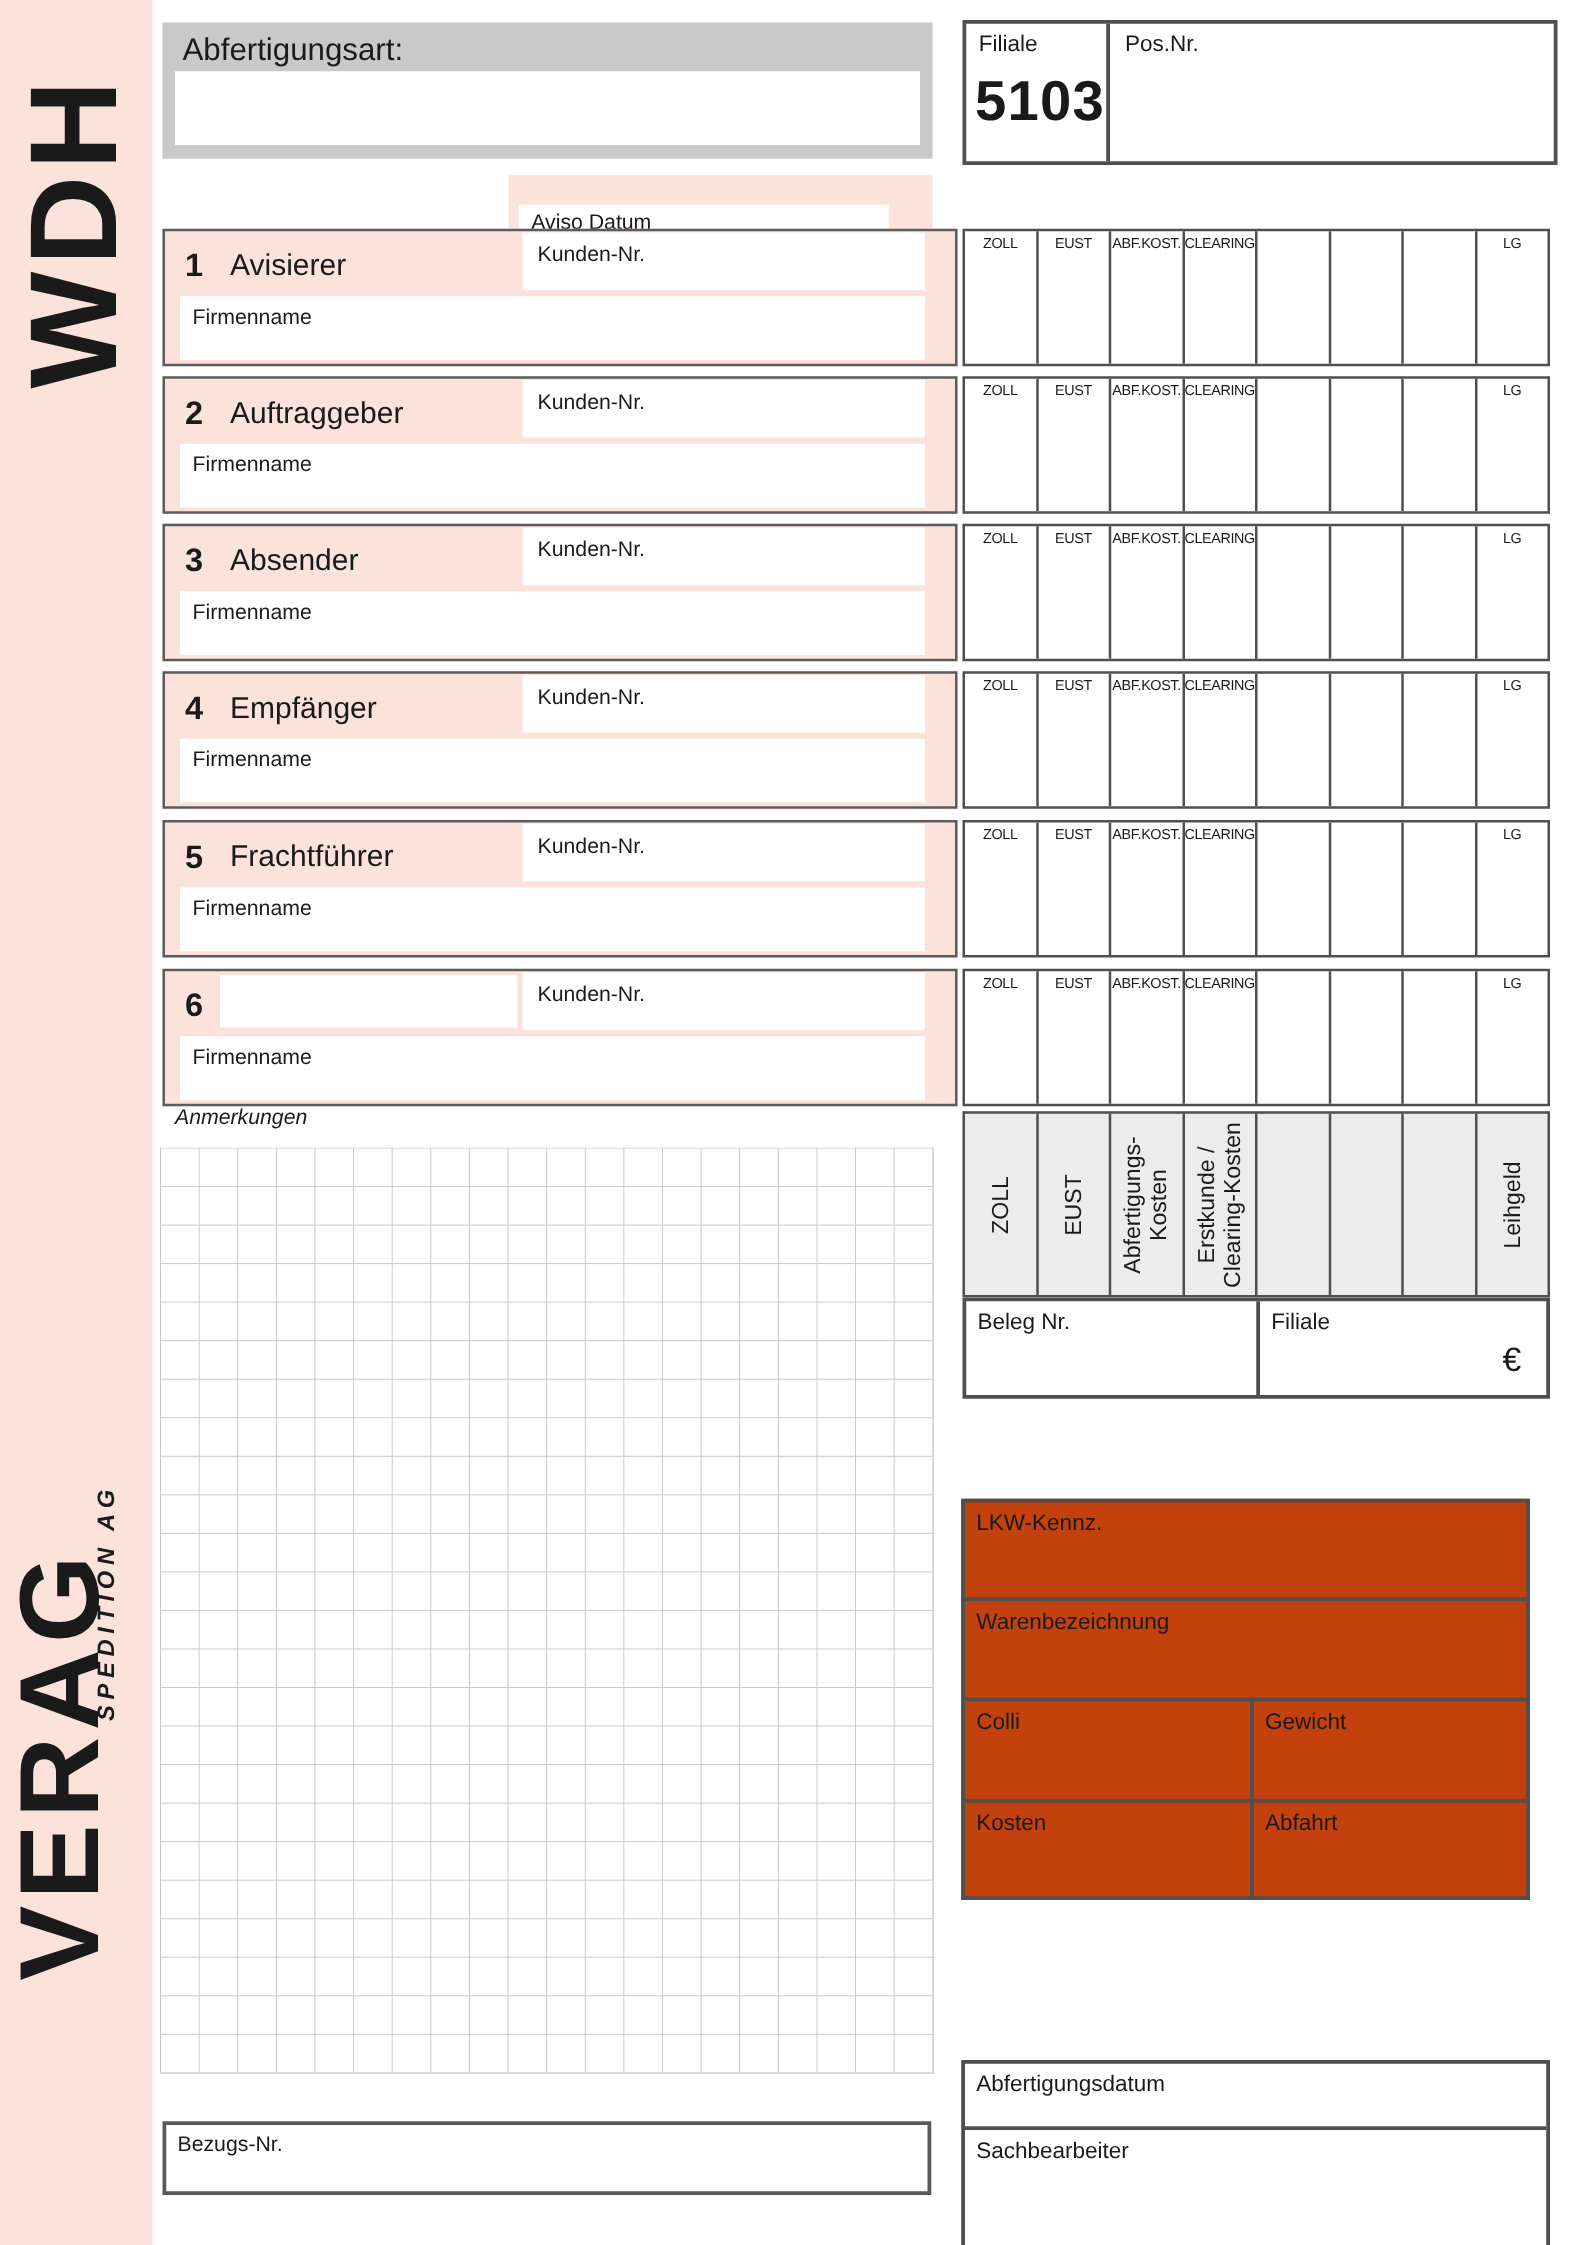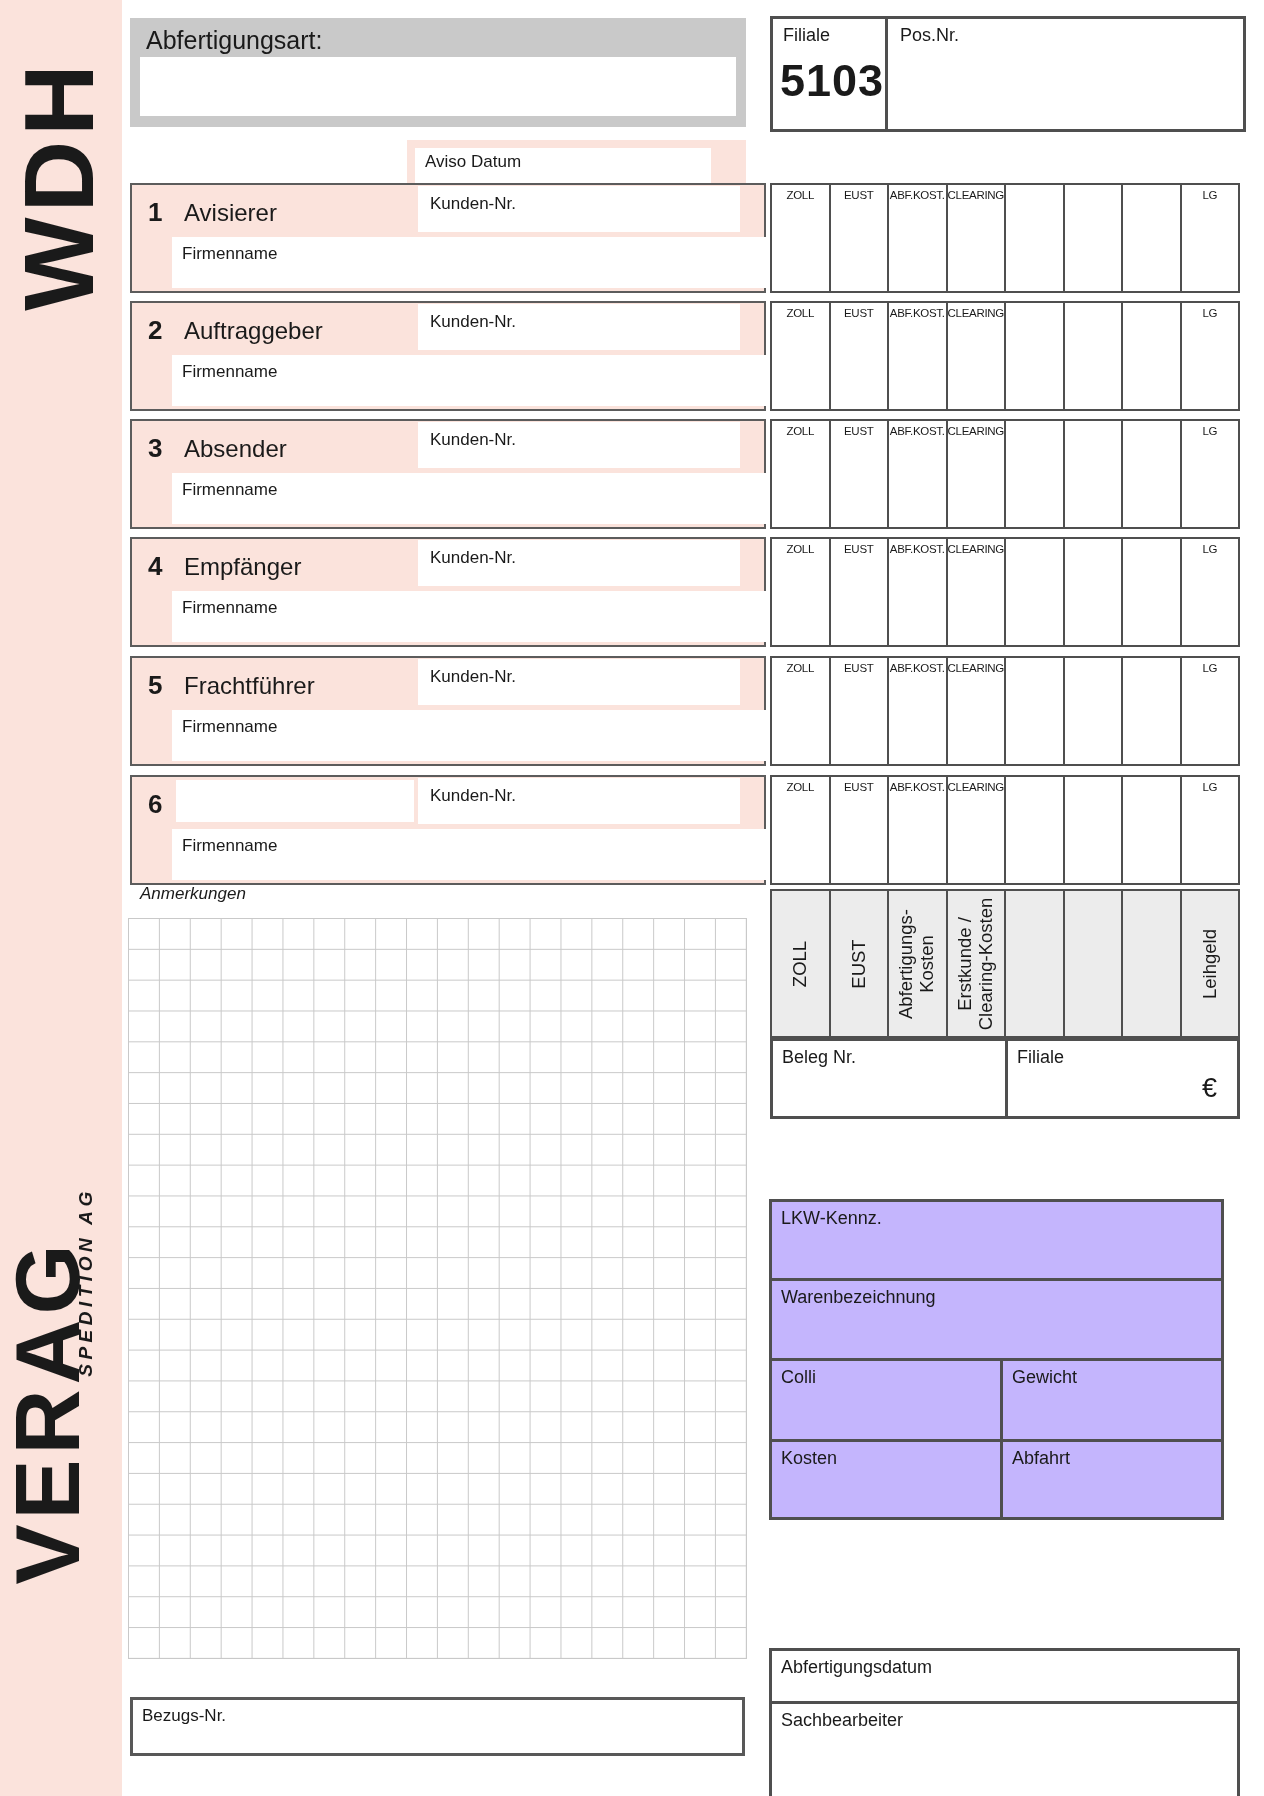--- a/index.html
+++ b/index.html
@@ -26,41 +26,41 @@
   .abfart-label{position:absolute;left:16px;top:8px;font-size:25px;}
   .abfart-input{position:absolute;left:10px;top:39px;width:596px;height:59px;background:#fff;}
 
   .filiale-box{left:770px;top:16px;width:470px;height:110px;border:3px solid var(--bd);background:#fff;}
   .filiale-div{position:absolute;left:112px;top:0;width:3px;height:100%;background:var(--bd);}
   .filiale-label{position:absolute;left:10px;top:6px;font-size:18px;}
   .filiale-num{position:absolute;left:7px;top:36px;font-size:45px;font-weight:800;letter-spacing:1px;}
   .posnr-label{position:absolute;left:127px;top:6px;font-size:18px;}
 
   .aviso{left:407px;top:140px;width:339px;height:43px;background:var(--pink);}
-  .aviso-inner{position:absolute;left:8px;top:8px;width:296px;height:35px;background:#fff;}
+  .aviso-inner{position:absolute;left:8px;top:24px;width:296px;height:35px;background:#fff;}
   .aviso-label{position:absolute;left:10px;top:4px;font-size:17px;}
 
   .abr-head{left:770px;top:139px;width:470px;height:43px;background:var(--gray-light);
             border:2px solid var(--bd);display:flex;align-items:center;justify-content:center;
             font-size:21px;box-sizing:border-box;}
 
   
   .section{position:absolute;left:130px;width:636px;height:110px;background:var(--pink);
            border:2px solid #5c5c5c;box-sizing:border-box;}
   .sections-wrap > .section:nth-of-type(1){top:183px;}
   .sections-wrap > .section:nth-of-type(2){top:301px;}
   .sections-wrap > .section:nth-of-type(3){top:419px;}
   .sections-wrap > .section:nth-of-type(4){top:537px;}
   .sections-wrap > .section:nth-of-type(5){top:656px;}
   .sections-wrap > .section:nth-of-type(6){top:775px;}
   .s-num{position:absolute;left:16px;top:12px;font-size:26px;font-weight:bold;}
   .s-title{position:absolute;left:52px;top:14px;font-size:24px;}
   .kfield{position:absolute;left:286px;top:1px;width:322px;height:46px;background:#fff;}
   .kfield .flabel{position:absolute;left:12px;top:8px;font-size:17px;}
-  .ffield{position:absolute;left:12px;top:52px;width:596px;height:51px;background:#fff;margin-left:28px;}
+  .ffield{position:absolute;left:12px;top:52px;width:596px;height:51px;background:#fff;}
   .ffield .flabel{position:absolute;left:10px;top:7px;font-size:17px;}
   .s6-titlebox{left:176px;top:780px;width:238px;height:42px;background:#fff;}
 
   
   .trow{position:absolute;left:770px;width:470px;height:110px;background:#fff;
         border:2px solid var(--bd);box-sizing:border-box;display:flex;}
   .rows-wrap > .trow:nth-of-type(1){top:183px;}
   .rows-wrap > .trow:nth-of-type(2){top:301px;}
   .rows-wrap > .trow:nth-of-type(3){top:419px;}
   .rows-wrap > .trow:nth-of-type(4){top:537px;}
@@ -83,21 +83,21 @@
   
   .beleg-row{left:770px;top:1038px;width:470px;height:81px;border:3px solid var(--bd);
         box-sizing:border-box;display:flex;background:#fff;}
   .beleg-cell{width:232px;border-right:3px solid var(--bd);position:relative;}
   .betrag-cell{flex:1;position:relative;}
   .blab{position:absolute;left:9px;top:6px;font-size:18px;}
   .euro{position:absolute;right:20px;bottom:12px;font-size:27px;}
 
   
   .lkw-block{left:769px;top:1199px;width:455px;height:321px;border:3px solid var(--bd);
-        box-sizing:border-box;background:#c4b5fd;}
+        box-sizing:border-box;background:#c2410c;}
   .lkw-r1{position:absolute;left:0;top:0;width:100%;height:79px;border-bottom:3px solid var(--bd);box-sizing:border-box;}
   .lkw-r2{position:absolute;left:0;top:79px;width:100%;height:80px;border-bottom:3px solid var(--bd);box-sizing:border-box;}
   .lkw-r3{position:absolute;left:0;top:159px;width:100%;height:81px;border-bottom:3px solid var(--bd);box-sizing:border-box;display:flex;}
   .lkw-r4{position:absolute;left:0;top:240px;width:100%;height:75px;display:flex;}
   .half-l{width:231px;border-right:3px solid var(--bd);position:relative;box-sizing:border-box;}
   .half-r{flex:1;position:relative;}
 
   
   .proc-block{left:769px;top:1600px;width:471px;height:156px;border:3px solid var(--bd);
         box-sizing:border-box;background:#fff;margin-top:48px;}

